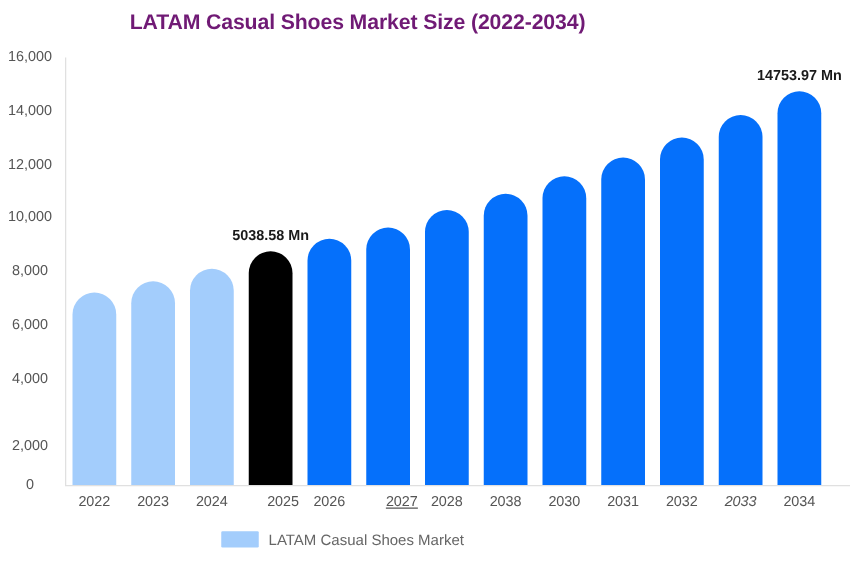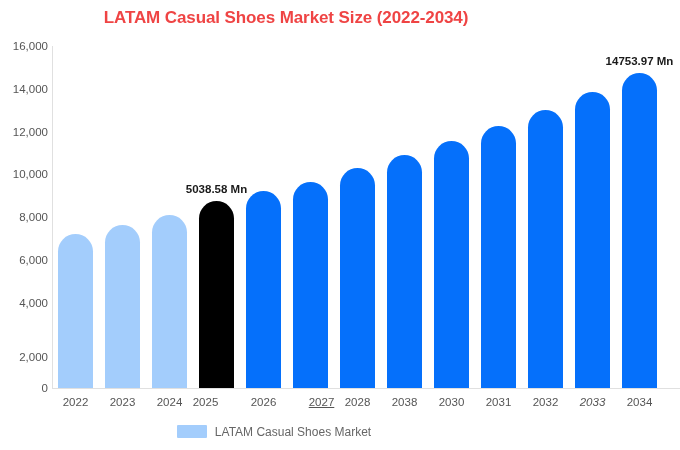--- a/index.html
+++ b/index.html
@@ -22,21 +22,21 @@
   }
   
   #chart-title {
     position: absolute;
     left: 0;
     top: 8px;
     width: 572px;
     text-align: center;
     font-size: 17px;
     font-weight: bold;
-    color: #ef4444;
+    color: #701a75;
     letter-spacing: -0.1px;
     white-space: nowrap;
   }
   
   #plot-area {
     position: absolute;
     left: 52px;
     top: 46px;
     width: 628px;
     height: 342px;
@@ -55,21 +55,21 @@
     top: 388px;
     width: 628px;
     height: 1px;
     background: #e0e0e0;
   }
   
   .y-tick {
     position: absolute;
     right: 0;
     width: 48px;
-    text-align: right;
+    text-align: center;
     font-size: 11.5px;
     color: #555555;
     transform: translateY(-50%);
     white-space: nowrap;
   }
   #y-ticks {
     position: absolute;
     left: 0;
     top: 0;
     width: 48px;
@@ -190,21 +190,21 @@
       </div>
       <div class="bar-slot" style="left: 570px;">
         <div class="bar" title="2034: 14753.97" style="height: 315.366px; background: rgb(5, 112, 251);"></div>
       </div>
     </div>
 
   <div id="x-ticks-layer">
       <div class="x-tick" style="left: 58px;">2022</div>
       <div class="x-tick" style="left: 105px;">2023</div>
       <div class="x-tick" style="left: 152px;">2024</div>
-      <div class="x-tick" style="left: 188px;">2025</div>
+      <div class="x-tick" style="left: 209px;">2025</div>
       <div class="x-tick" style="left: 246px;">2026</div>
       <div class="x-tick" style="left: 304px; text-decoration: underline;">2027</div>
       <div class="x-tick" style="left: 340px;">2028</div>
       <div class="x-tick" style="left: 387px;">2038</div>
       <div class="x-tick" style="left: 434px;">2030</div>
       <div class="x-tick" style="left: 481px;">2031</div>
       <div class="x-tick" style="left: 528px;">2032</div>
       <div class="x-tick" style="left: 575px; font-style: italic;">2033</div>
       <div class="x-tick" style="left: 622px;">2034</div>
     </div>

